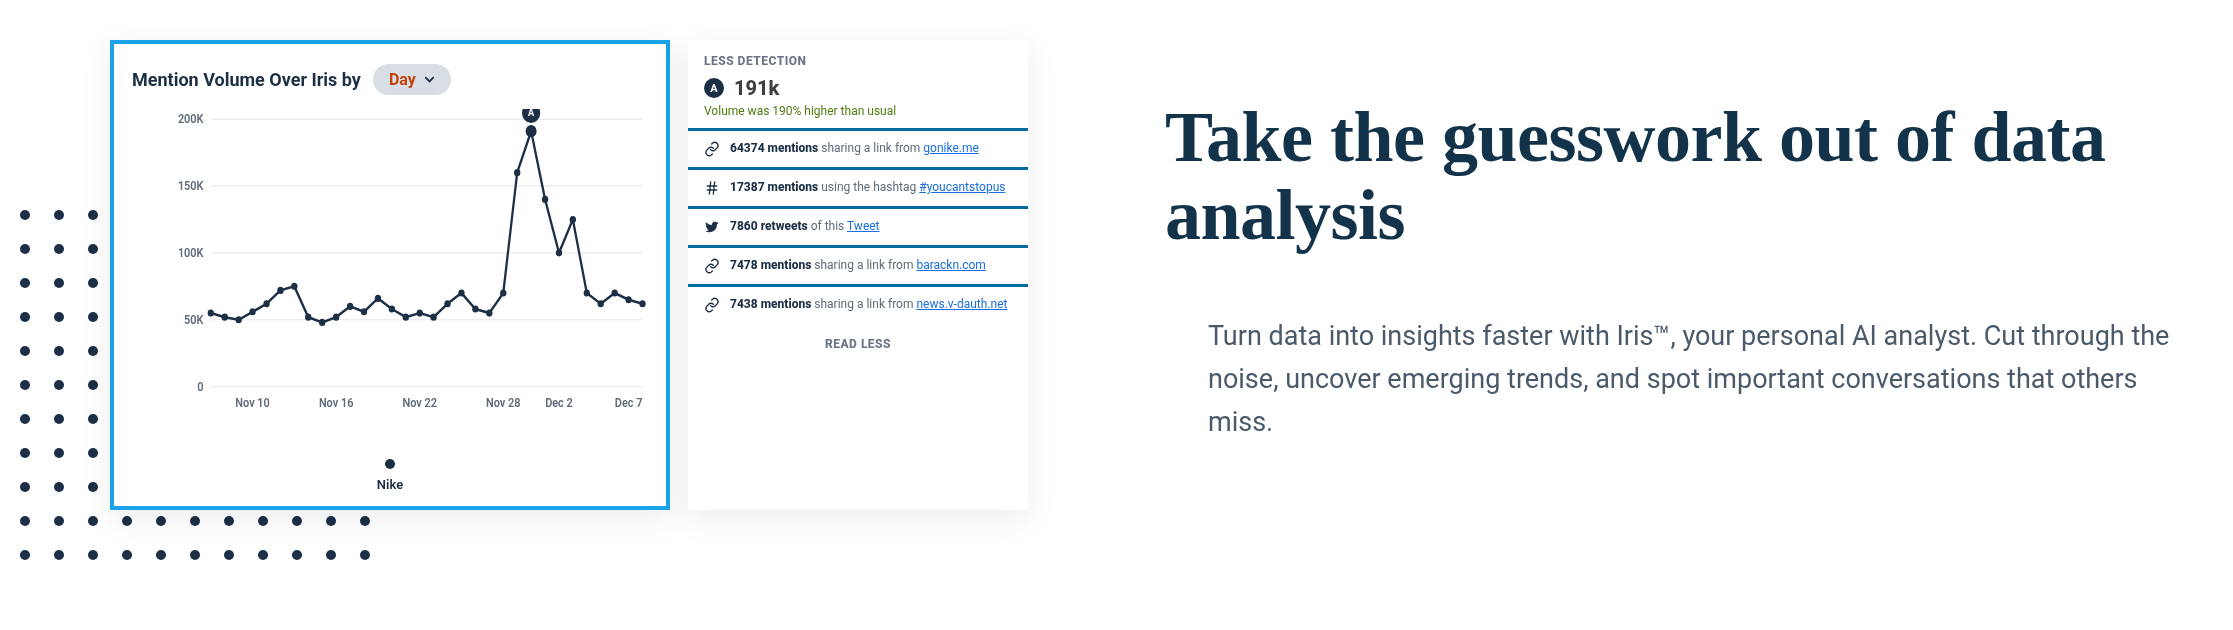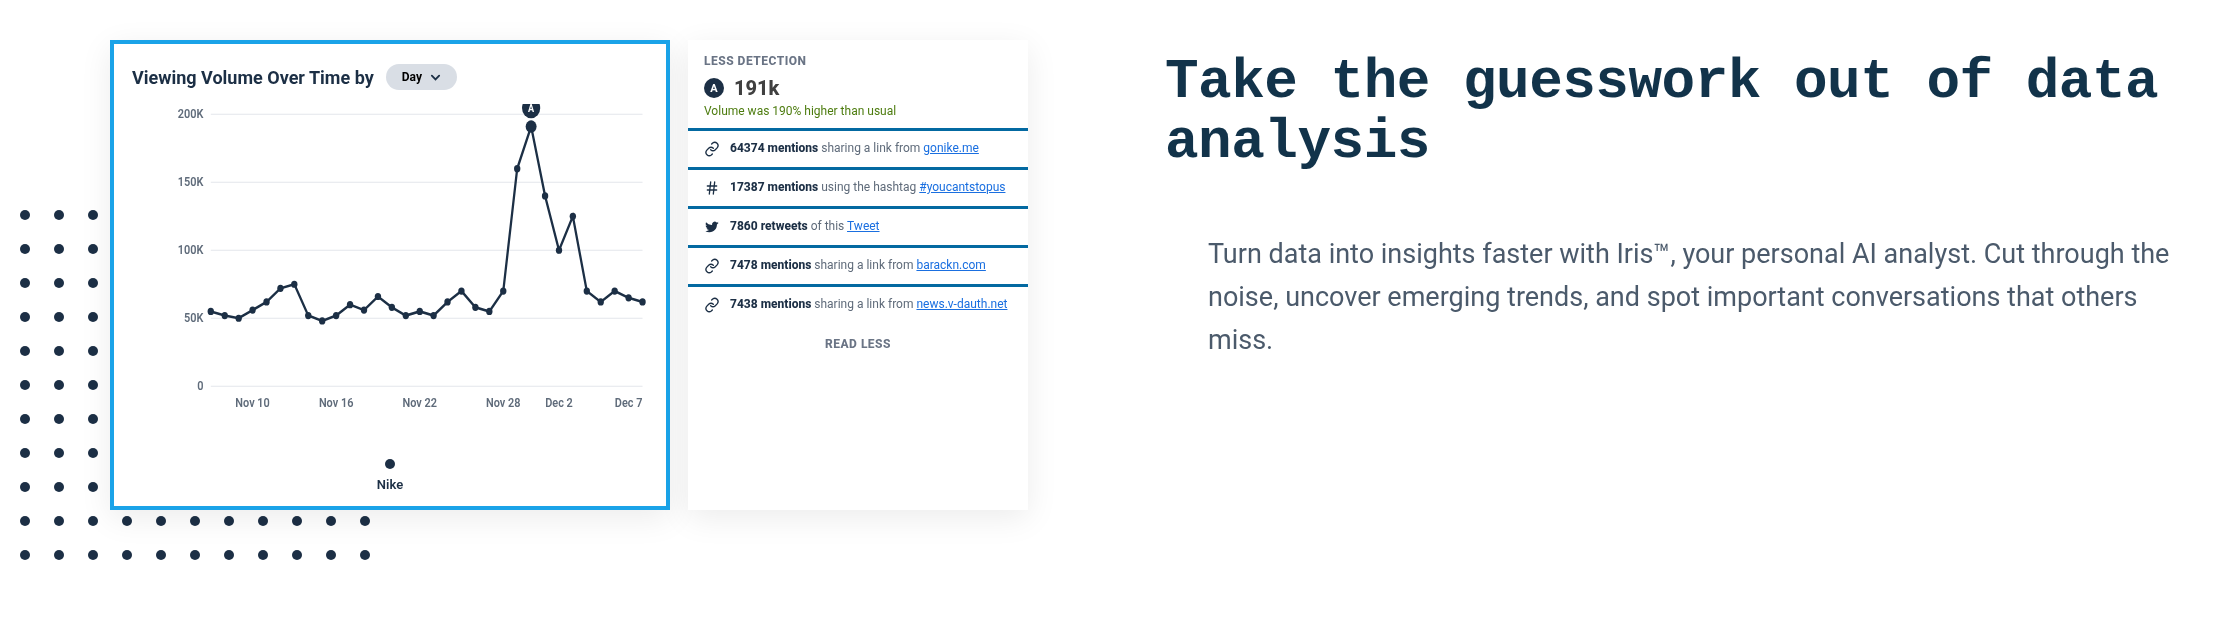--- a/index.html
+++ b/index.html
@@ -46,23 +46,23 @@
     flex-direction:column;
   }
   .chart-header {
     display:flex; align-items:center; gap:12px; margin-bottom:14px;
   }
   .chart-title {
     font-weight:700; font-size:18px; color:#1c2f45;
   }
   .day-pill {
     display:inline-flex; align-items:center; gap:8px;
-    background:#d9dee5; color:#000000;
+    background:#d9dee5; color:#c2410c;
     padding:6px 16px; border-radius:22px;
-    font-weight:700; font-size:12px;
+    font-weight:700; font-size:16px;
     cursor:pointer;
   }
   .day-pill svg { width:11px; height:11px; }
 
   .plot-wrap { position:relative; flex:1; padding-left:46px; padding-bottom:40px; }
   .plot-svg { width:100%; height:100%; }
   .ytick { font-size:12px; fill:#5f6b7a; font-weight:600; }
   .xtick { font-size:12px; fill:#5f6b7a; font-weight:600; text-anchor:middle; }
   .grid-line { stroke:#e3e6eb; stroke-width:1; }
   .series-line { stroke:#1c2f45; stroke-width:2.5; fill:none; }
@@ -118,27 +118,28 @@
     font-size:12px; color:#6a7485; cursor:pointer;
   }
 
   .copy {
     position:absolute;
     left:1165px;
     top:52px;
     width:1010px;
   }
   .headline {
-    font-family: Liberation Mono, monospace;
+    font-family: Liberation Serif, serif;
     font-weight:800;
-    font-size:56px;
+    font-size:72px;
     line-height:1.08;
     color:#12334a;
     letter-spacing:-.5px;
     margin-bottom:60px;
+    margin-top:47px;
   }
   .subcopy {
     font-size:27px;
     line-height:1.6;
     color:#4b5a6b;
     max-width:1000px;
     margin-left:43px;
   }
 </style>
 </head>
@@ -265,21 +266,21 @@
     <span></span>
     <span></span>
     <span></span>
     <span></span>
   </div>
 
 <div class="stage">
 
   <div class="chart-card">
     <div class="chart-header">
-      <span class="chart-title">Viewing Volume Over Time by</span>
+      <span class="chart-title">Mention Volume Over Iris by</span>
       <span class="day-pill">
         <span>Day</span>
         <svg viewBox="0 0 12 12">
             <path d="M2 4l4 4 4-4" stroke="#1c2f45" stroke-width="2" fill="none" stroke-linecap="round"></path>
           </svg>
       </span>
     </div>
 
     <div class="plot-wrap">
       <svg class="plot-svg" id="plot-svg" preserveAspectRatio="none" viewBox="0 0 516 300">

